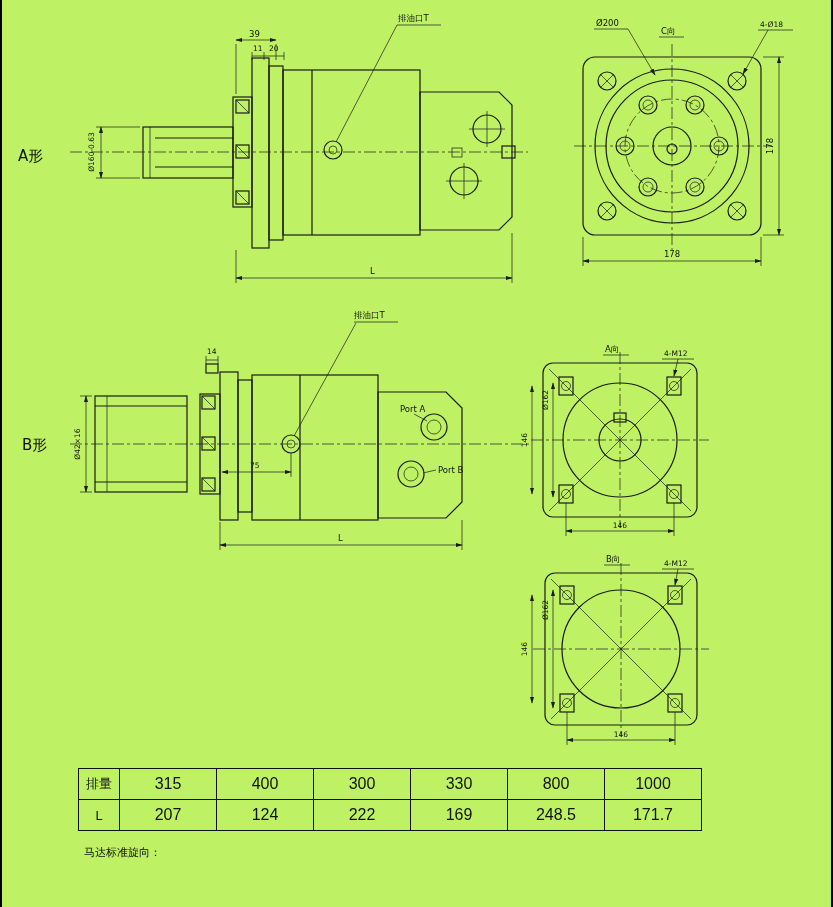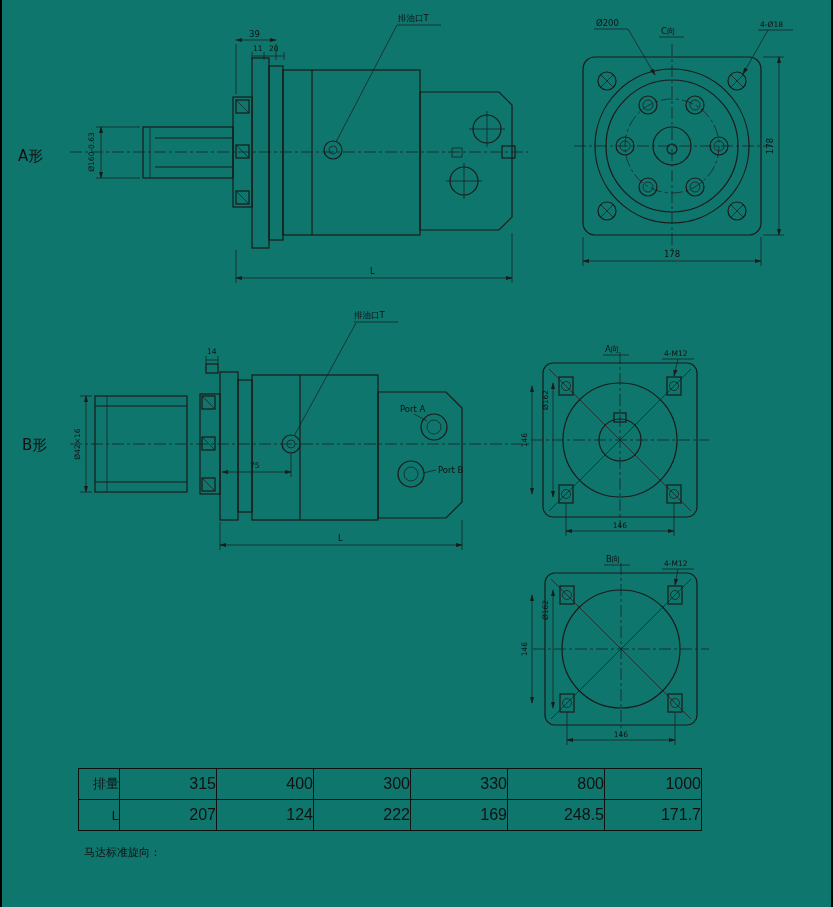--- a/index.html
+++ b/index.html
@@ -1,29 +1,29 @@
 <!DOCTYPE html>
 <html><head>
 <meta charset="utf-8">
 <style>
   html,body { margin:0; padding:0; background:#fff; }
-  .page { position:relative; width:833px; height:907px; background:#0f766e; overflow:hidden;
+  .page { position:relative; width:833px; height:907px; background:#bef264; overflow:hidden;
           font-family:"Liberation Sans",sans-serif; color:#111; }
   .frame-l { position:absolute; left:0; top:0; width:2px; height:907px; background:#000; }
   .frame-r { position:absolute; right:0; top:0; width:2px; height:907px; background:#000; }
   svg { position:absolute; left:0; top:0; }
   .s  { fill:none; stroke:#1a1a1a; stroke-width:1.2; }
   .t  { fill:none; stroke:#1a1a1a; stroke-width:0.7; }
   .cl { fill:none; stroke:#1a1a1a; stroke-width:0.7; stroke-dasharray:12 3 3 3; }
   text { font-family:"DejaVu Sans",sans-serif; fill:#111; font-size:9px; }
   .big   { font-size:15px; }
   .mid   { font-size:8.5px; }
   .small { font-size:7.5px; }
   .spec-table { position:absolute; left:78px; top:768px; border-collapse:collapse; }
-  .spec-table td { border:1.5px solid #111; text-align:right; font-family:"Liberation Sans",sans-serif;
+  .spec-table td { border:1.5px solid #111; text-align:center; font-family:"Liberation Sans",sans-serif;
                    font-size:16px; color:#111; height:30px; width:96px; padding:0; }
   .spec-table td.hd { width:40px; font-size:13px; }
   .note1 { position:absolute; left:84px; top:845px; font-size:11px; }
   .note2 { position:absolute; left:100px; top:868px; font-size:13px; text-decoration:underline; }
 </style>
 </head>
 <body>
 
 <div class="page">
   <div class="frame-l"></div>

